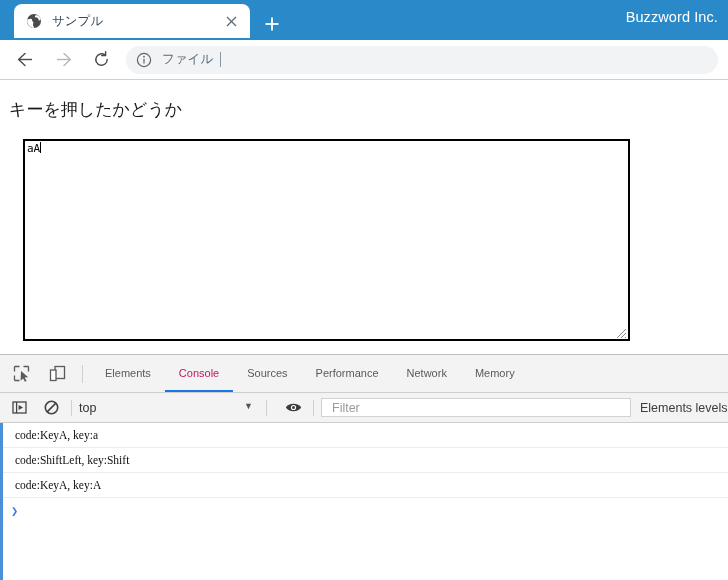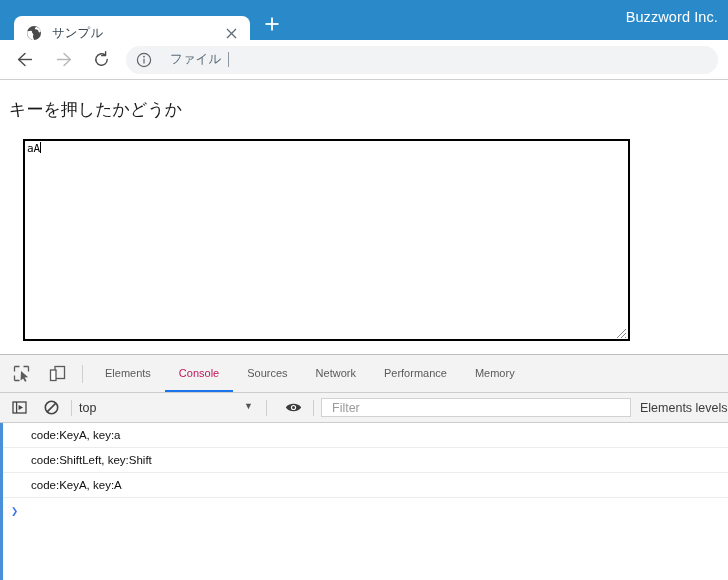--- a/index.html
+++ b/index.html
@@ -12,21 +12,21 @@
   }
 
   #app { position: relative; width: 728px; height: 580px; background:#fff; }
 
   
   .tabstrip {
     position: absolute; left:0; top:0; width:728px; height:40px;
     background: #2a89c8;
   }
   .tab {
-    position: absolute; left: 14px; top: 16px;
+    position: absolute; left: 14px; top: 4px;
     width: 236px; height: 34px;
     background: #ffffff;
     border-radius: 8px 8px 0 0;
     display: flex; align-items: center;
   }
   .tab-favicon {
     width: 16px; height: 16px; margin-left: 12px; flex: 0 0 16px;
     position: relative;
   }
   .tab-favicon svg { display:block; }
@@ -75,21 +75,21 @@
   .omnibox {
     margin-left: 8px; margin-right: 10px;
     flex: 1 1 auto; height: 28px;
     background: #f1f3f4;
     border-radius: 14px;
     display: flex; align-items: center;
     padding-left: 10px;
   }
   .omni-info { width:16px; height:16px; flex:0 0 16px; color:#5f6368; }
   .omni-text {
-    margin-left: 18px;
+    margin-left: 10px;
     font-size: 12.5px; color: #5a6a78;
     font-family: "DejaVu Sans", sans-serif;
     white-space: nowrap;
   }
   .omni-caret {
     display:inline-block; width:1px; height:15px;
     background:#8b97a1; margin-left:7px; vertical-align:-3px;
   }
 
   
@@ -193,22 +193,22 @@
     position:relative;
     height: 157px;
     background:#ffffff;
     border-left: 3px solid #4a90d9;
     overflow:hidden;
   }
   .msg {
     height: 25px;
     border-bottom: 1px solid #ececec;
     display:flex; align-items:center;
-    padding-left: 28px;
-    font-family:Liberation Sans, sans-serif;
+    padding-left: 12px;
+    font-family:Liberation Serif, serif;
     font-size: 11.5px; color:#0f0f0f;
     white-space: pre;
   }
   .prompt-row {
     height: 26px; display:flex; align-items:center; padding-left: 8px;
   }
   .prompt-caret {
     color:#3b78e7; font-size:12px; font-family:"DejaVu Sans Mono", monospace;
     font-weight:bold;
   }
@@ -314,22 +314,22 @@
           <rect x="6" y="1.5" width="9.5" height="12" fill="none" stroke="#5a5a5a" stroke-width="1.3"></rect>
           <rect x="1.5" y="5" width="5.5" height="10.5" fill="#ffffff" stroke="#5a5a5a" stroke-width="1.3"></rect>
         </svg>
       </div>
       <div class="dt-sep"></div>
 
       <div class="dt-tabs">
         <div class="dt-tab">Elements</div>
         <div class="dt-tab active">Console</div>
         <div class="dt-tab">Sources</div>
+        <div class="dt-tab">Performance</div>
         <div class="dt-tab">Network</div>
-        <div class="dt-tab">Performance</div>
         <div class="dt-tab">Memory</div>
       </div>
     </div>
 
     <div class="dt-console-toolbar">
       <div class="ct-icon">
         <svg width="15" height="15" viewBox="0 0 15 15">
           <rect x="1" y="2" width="13" height="11" fill="none" stroke="#444" stroke-width="1.3"></rect>
           <line x1="4.6" y1="2" x2="4.6" y2="13" stroke="#444" stroke-width="1.3"></line>
           <polygon points="6.6,5 11,7.5 6.6,10" fill="#444"></polygon>

